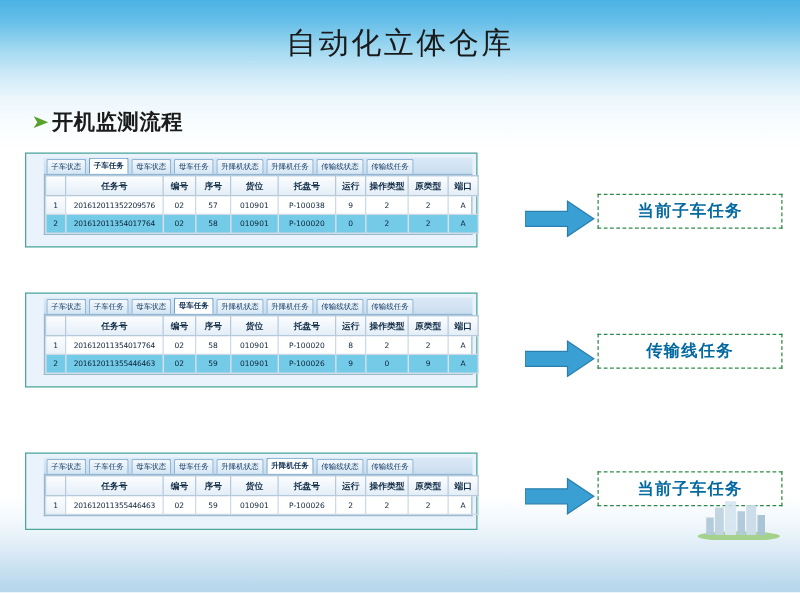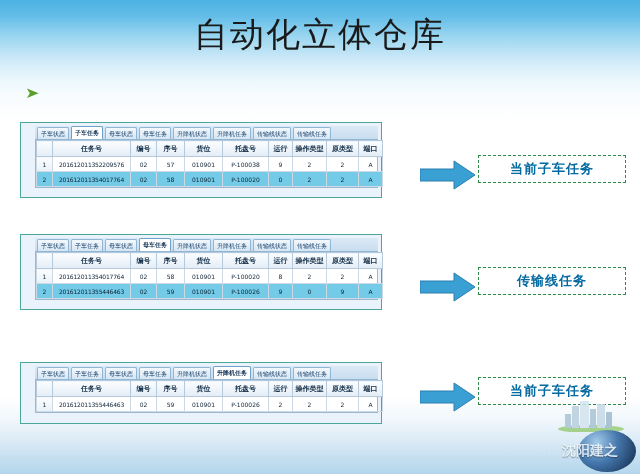--- a/index.html
+++ b/index.html
@@ -24,21 +24,21 @@
         #f2f8fc 418px,
         #dcebf6 440px,
         #c5dff0 458px,
         #b4d6ec 474px);
   }
   
   .title{
     position:absolute;left:0;right:0;top:12px;
     text-align:center;
     font-family:"DejaVu Serif","Liberation Serif",serif;
-    font-size:34px;line-height:44px;color:#1a1a1a;
+    font-size:24px;line-height:44px;color:#1a1a1a;
     letter-spacing:2px;
     font-weight:400;
   }
   
   .subtitle{
     position:absolute;left:26px;top:86px;
     display:flex;align-items:center;gap:2px;
   }
   .bullet{
     color:#5aa02c;font-size:15px;line-height:15px;
@@ -197,20 +197,21 @@
 </style>
 </head>
 <body>
 
 <div id="slide">
 
   <div class="title">自动化立体仓库</div>
 
   <div class="subtitle">
     <span class="bullet">➤</span>
+    <span class="subtitle-text">开机监测流程</span>
   </div>
 
   <div class="panel p1">
     <div class="tabstrip">
         <div class="tab">子车状态</div>
         <div class="tab active">子车任务</div>
         <div class="tab">母车状态</div>
         <div class="tab">母车任务</div>
         <div class="tab">升降机状态</div>
         <div class="tab">升降机任务</div>
@@ -428,19 +429,14 @@
   <svg class="skyline" viewBox="0 0 70 34">
     <ellipse cx="35" cy="31" rx="33" ry="4" fill="#7fbf4f" opacity=".75"></ellipse>
     <rect x="16" y="8" width="7" height="22" fill="#b9cfdd"></rect>
     <rect x="24" y="3" width="9" height="27" fill="#d3e3ee"></rect>
     <rect x="34" y="11" width="6" height="19" fill="#a8c3d4"></rect>
     <rect x="41" y="6" width="8" height="24" fill="#c6d9e6"></rect>
     <rect x="50" y="14" width="6" height="16" fill="#9fbccf"></rect>
     <rect x="9" y="16" width="6" height="14" fill="#aac4d5"></rect>
   </svg>
 
-  <div class="watermark">
-    <span class="wm-mark">〈〉</span>
-    <span class="wm-text">沈阳建之</span>
-    <span class="wm-globe"></span>
-  </div>
 
 </div>
 
 </body></html>

